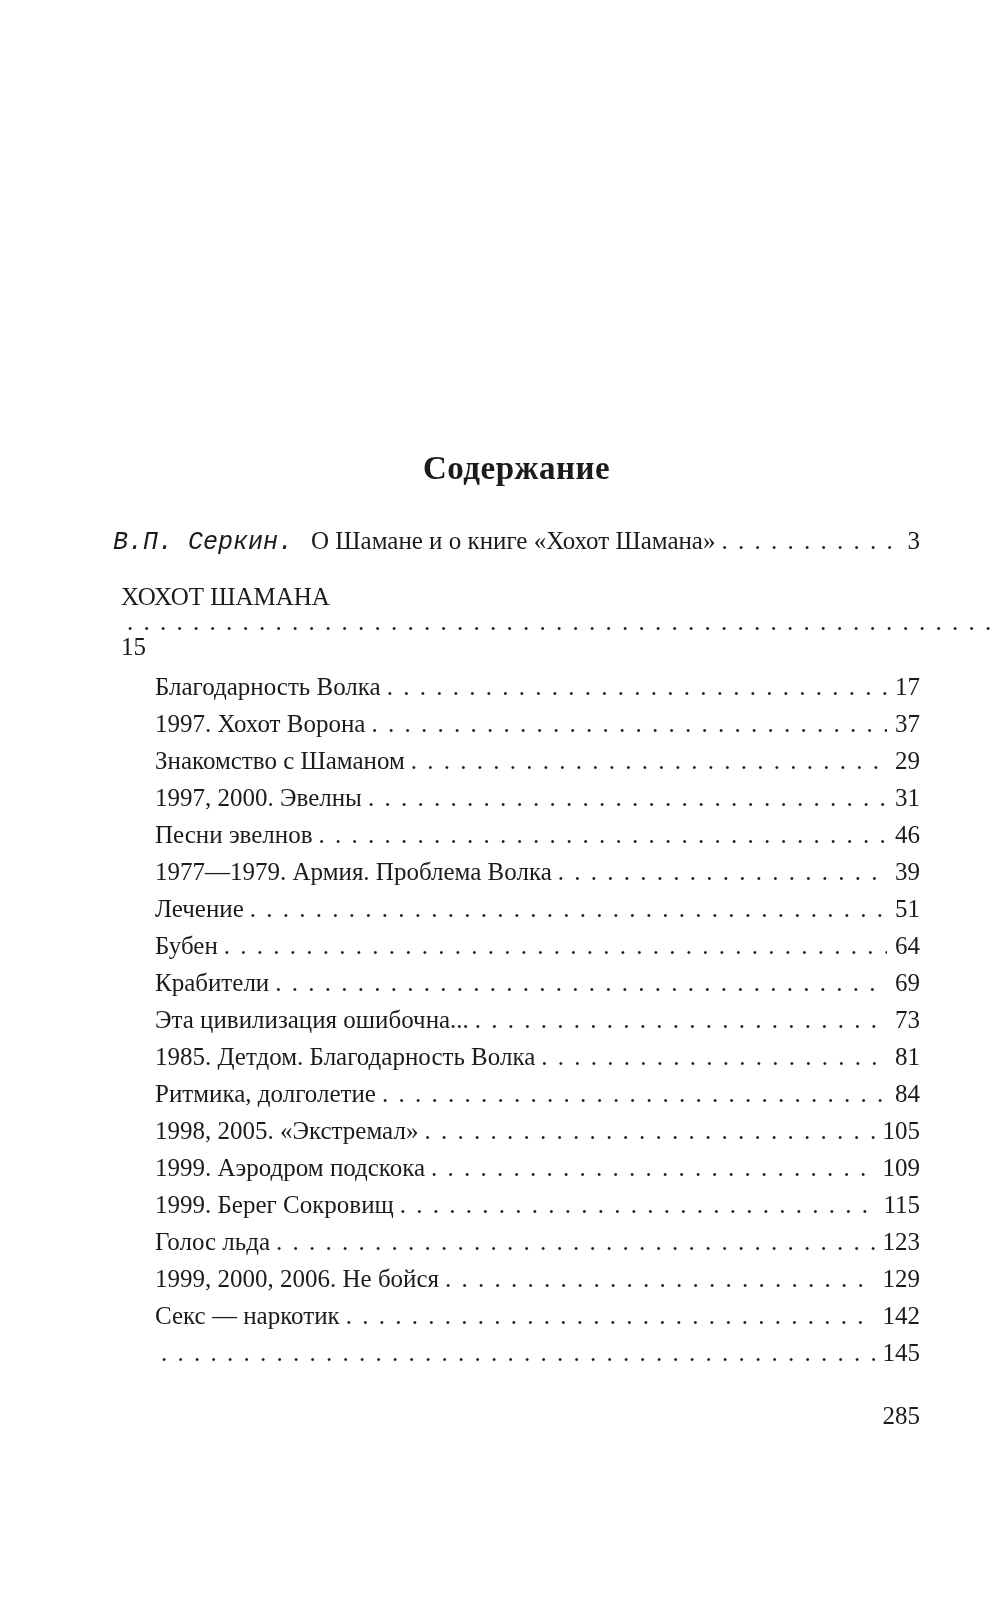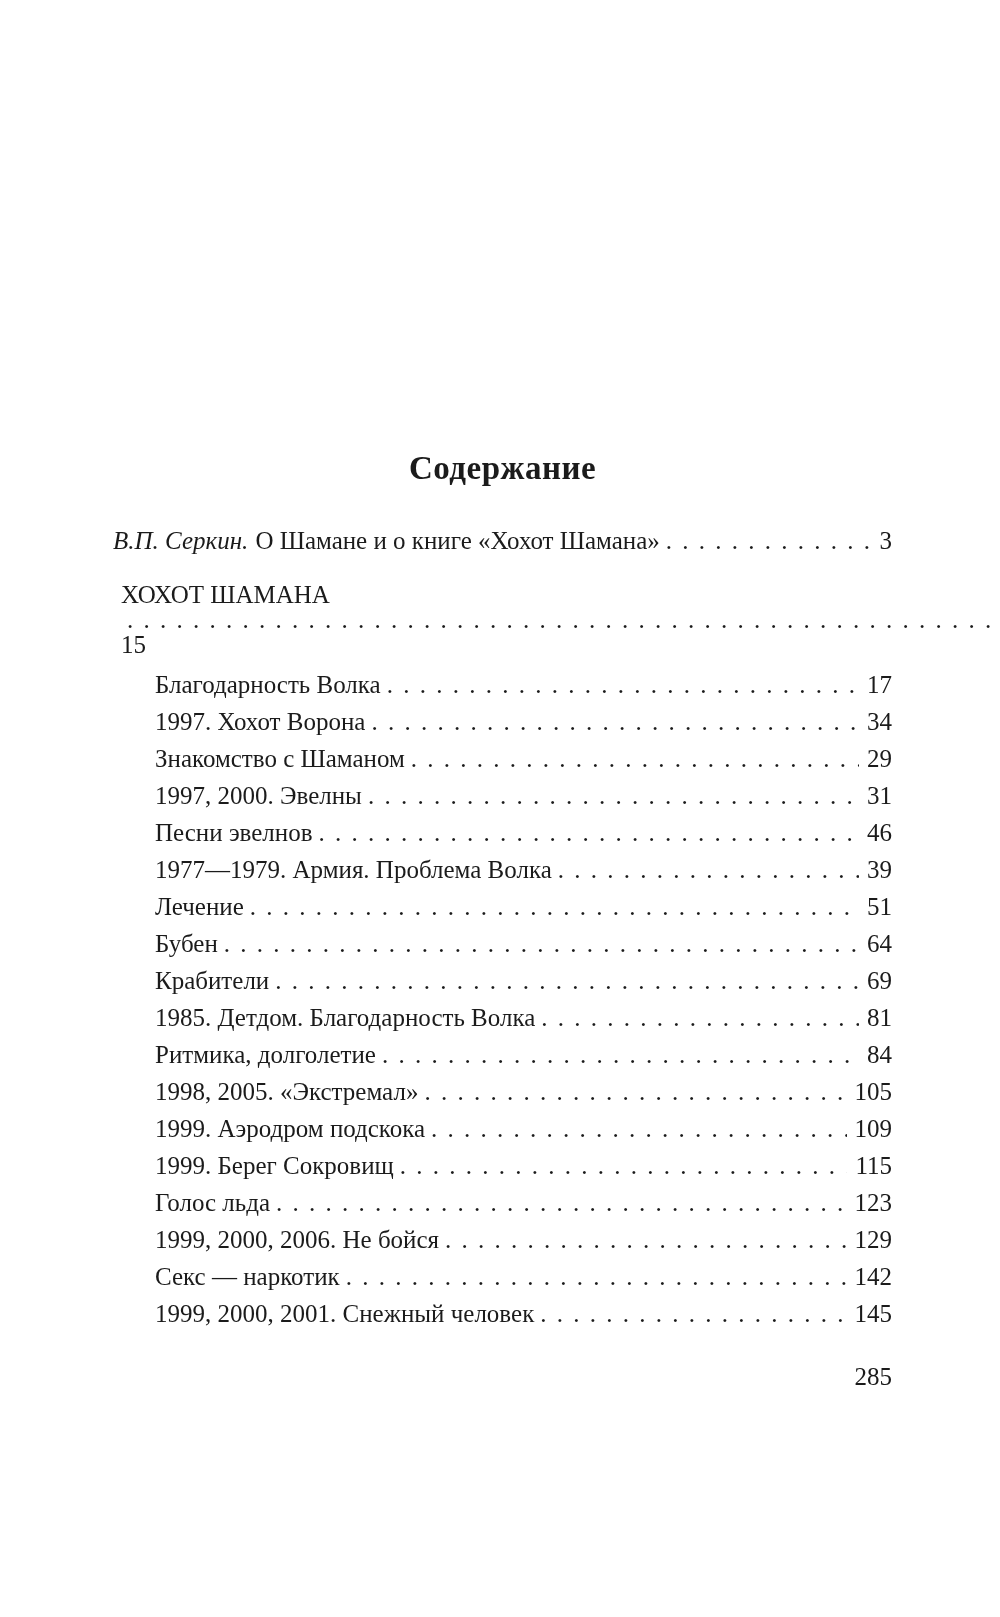--- a/index.html
+++ b/index.html
@@ -7,21 +7,21 @@
   body {
     width: 1000px;
     height: 1617px;
     font-family: "Liberation Serif", "DejaVu Serif", serif;
     color: #1b1b1b;
     overflow: hidden;
   }
   .page {
     width: 1000px;
     height: 1617px;
-    padding: 448px 108px 0 113px;
+    padding: 448px 80px 0 113px;
   }
   .doc-title {
     text-align: center;
     font-size: 33px;
     font-weight: bold;
     letter-spacing: 0.5px;
     line-height: 40px;
     margin-bottom: 40px;
   }
   .toc-list { width: 100%; }
@@ -31,21 +31,22 @@
     font-size: 25px;
     line-height: 25px;
     margin-bottom: 12px;
   }
   .toc-row.gap-lg { margin-bottom: 29px; }
   .toc-row.gap-md { margin-bottom: 15px; flex-direction: column; }
   .toc-row.indent { padding-left: 42px; justify-content: flex-end; }
   .toc-author {
     font-style: italic;
     white-space: nowrap;
-    margin-right: 7px;
+    margin-right: 18px;
+    font-family: Liberation Mono, monospace;
   }
   .toc-title { white-space: nowrap; }
   .toc-dots {
     flex: 1 1 auto;
     overflow: hidden;
     white-space: nowrap;
     min-width: 18px;
     padding-left: 6px;
   }
   .toc-dots::after {
@@ -86,21 +87,21 @@
       <div class="toc-row indent">
 
     <span class="toc-title">Благодарность Волка</span>
     <span class="toc-dots"></span>
     <span class="toc-page">17</span>
   </div>
       <div class="toc-row indent">
 
     <span class="toc-title">1997. Хохот Ворона</span>
     <span class="toc-dots"></span>
-    <span class="toc-page">34</span>
+    <span class="toc-page">37</span>
   </div>
       <div class="toc-row indent">
 
     <span class="toc-title">Знакомство с Шаманом</span>
     <span class="toc-dots"></span>
     <span class="toc-page">29</span>
   </div>
       <div class="toc-row indent">
 
     <span class="toc-title">1997, 2000. Эвелны</span>
@@ -132,20 +133,26 @@
     <span class="toc-page">64</span>
   </div>
       <div class="toc-row indent">
 
     <span class="toc-title">Крабители</span>
     <span class="toc-dots"></span>
     <span class="toc-page">69</span>
   </div>
       <div class="toc-row indent">
 
+    <span class="toc-title">Эта цивилизация ошибочна...</span>
+    <span class="toc-dots"></span>
+    <span class="toc-page">73</span>
+  </div>
+      <div class="toc-row indent">
+
     <span class="toc-title">1985. Детдом. Благодарность Волка</span>
     <span class="toc-dots"></span>
     <span class="toc-page">81</span>
   </div>
       <div class="toc-row indent">
 
     <span class="toc-title">Ритмика, долголетие</span>
     <span class="toc-dots"></span>
     <span class="toc-page">84</span>
   </div>
@@ -180,21 +187,20 @@
     <span class="toc-page">129</span>
   </div>
       <div class="toc-row indent">
 
     <span class="toc-title">Секс — наркотик</span>
     <span class="toc-dots"></span>
     <span class="toc-page">142</span>
   </div>
       <div class="toc-row indent">
 
-    <span class="toc-title">1999, 2000, 2001. Снежный человек</span>
     <span class="toc-dots"></span>
     <span class="toc-page">145</span>
   </div>
     </div>
 
   <div class="folio">285</div>
 
 </div>
 
 </body></html>

